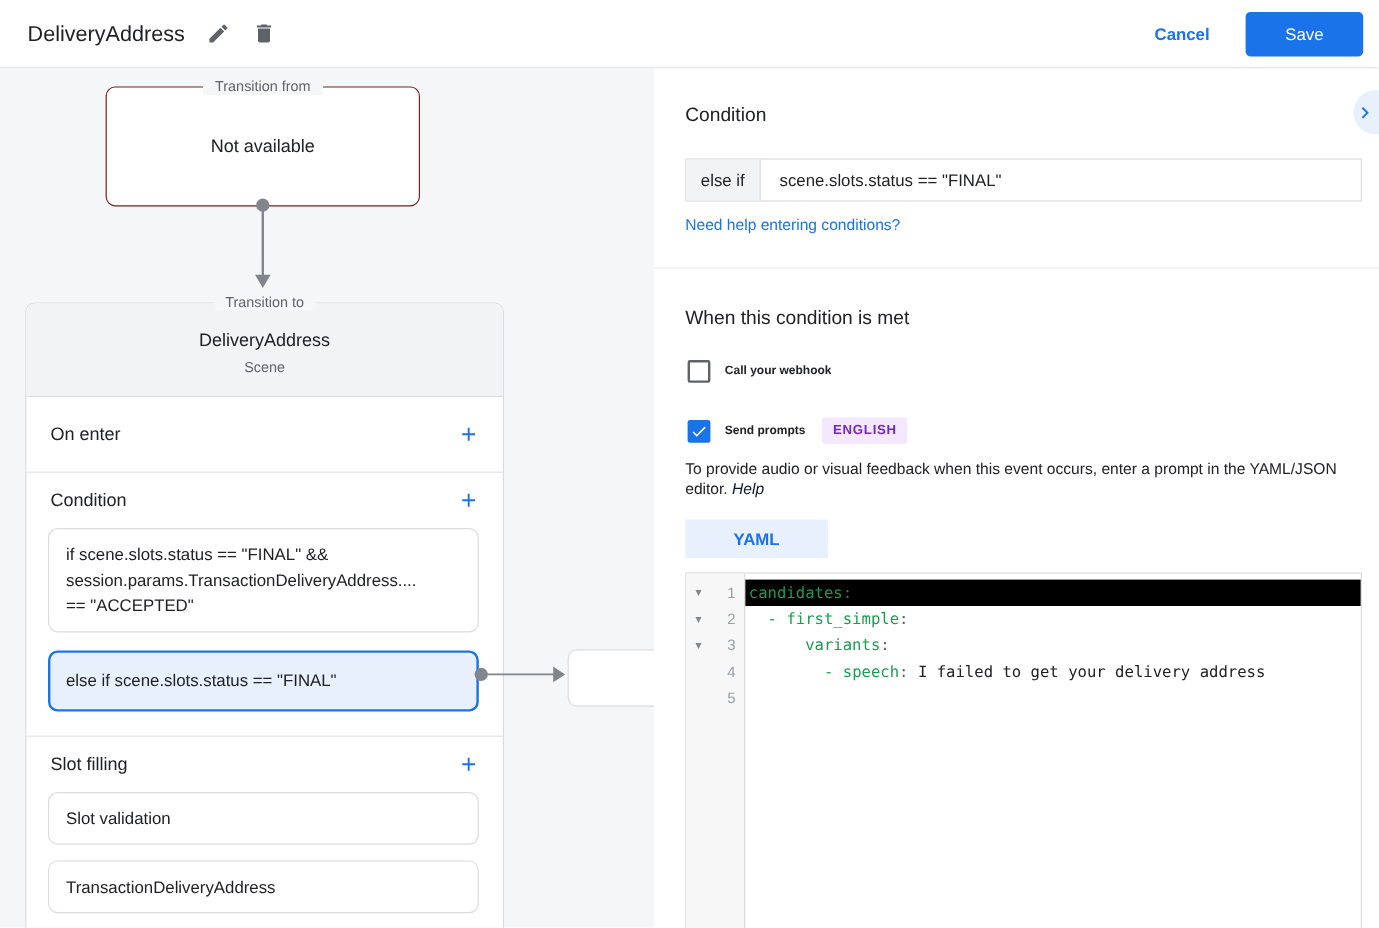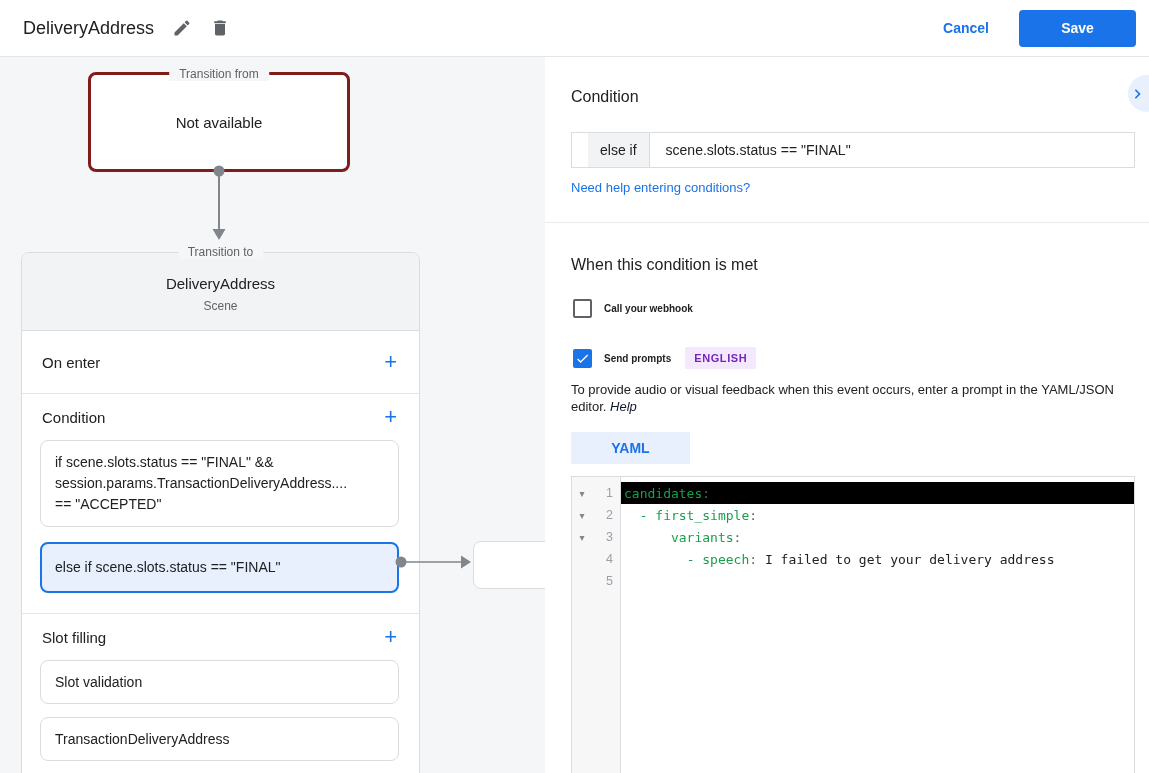--- a/index.html
+++ b/index.html
@@ -13,31 +13,31 @@
   .page-title { font-size:18px; color:#202124; }
   .icon-btn { background:none; border:none; cursor:pointer; padding:6px; display:flex;
     align-items:center; justify-content:center; }
   .icon-btn svg { fill:#5f6368; }
   .icon-btn.edit { margin-left:12px; }
   .icon-btn.delete { margin-left:6px; }
   .topbar-actions { margin-left:auto; display:flex; align-items:center; }
   .text-btn { background:none; border:none; color:#1a73e8; font-size:14px; font-weight:600;
     font-family:inherit; cursor:pointer; padding:8px 16px; margin-right:14px; }
   .primary-btn { background:#1a73e8; color:#fff; border:none; border-radius:4px;
-    font-size:14px; font-weight:700; font-family:inherit; cursor:pointer;
-    width:117px; height:37px; }
+    font-size:14px; font-weight:400; font-family:inherit; cursor:pointer;
+    width:98px; height:37px; }
 
   
   .canvas { position:absolute; left:0; top:57px; width:545px; height:716px;
     background:#f5f6f7; overflow:hidden; }
   .legend { position:absolute; top:-8px; left:50%; transform:translateX(-50%);
     background:#f5f6f7; padding:0 10px; font-size:12px; color:#5f6368; white-space:nowrap;
     z-index:3; }
   .tf-box { position:absolute; left:88px; top:15px; width:262px; height:100px;
-    background:#fff; border:3px solid #7f1d1d; border-radius:8px; }
+    background:#fff; border:1px solid #7f1d1d; border-radius:8px; }
   .tf-value { width:100%; height:100%; display:flex; align-items:center; justify-content:center;
     font-size:15px; color:#202124; }
   .flow-svg { position:absolute; left:0; top:0; width:545px; height:716px; pointer-events:none;
     z-index:4; }
   .target-box { position:absolute; left:473px; top:484px; width:86px; height:48px;
     background:#fff; border:1px solid #dadce0; border-radius:8px; }
 
   .scene-card { position:absolute; left:21px; top:195px; width:399px; height:600px;
     background:#fff; border:1px solid #dadce0; border-radius:8px; }
   .card-header { background:#f1f3f4; border-bottom:1px solid #dadce0;
@@ -64,21 +64,21 @@
   .rpanel { position:absolute; left:545px; top:57px; width:604px; height:716px;
     background:#fff; }
   .rp-heading { font-size:16px; color:#202124; margin:31px 0 0 26px; }
   .collapse-btn { position:absolute; top:18px; right:-16px; width:37px; height:37px;
     border-radius:50%; background:#e8f0fe; border:none; cursor:pointer; display:flex;
     align-items:center; justify-content:center; padding-right:18px; }
   .collapse-btn svg { fill:#1a73e8; }
   .cond-input-row { display:flex; align-items:stretch; height:36px; margin:26px 14px 0 26px;
     border:1px solid #dadce0; background:#fff; }
   .cond-prefix { background:#f1f3f4; border-right:1px solid #dadce0; display:flex;
-    align-items:center; padding:0 12px; font-size:14px; color:#202124;margin-left:16px; }
+    align-items:center; padding:0 12px; font-size:14px; color:#202124; }
   .cond-expr { display:flex; align-items:center; padding:0 16px; font-size:14px;
     color:#202124; flex:1; }
   .help-link { display:inline-block; margin:12px 0 0 26px; font-size:13px; color:#1a73e8;
     text-decoration:none; cursor:pointer; }
   .rp-divider { border:none; border-top:1px solid #e8eaed; margin-top:26px; }
   .when-heading { font-size:16px; color:#202124; margin:33px 0 0 26px; }
   .check-row { display:flex; align-items:center; margin:25px 0 0 28px; cursor:pointer; }
   .check-row + .check-row { margin-top:29px; }
   .cbox { width:19px; height:19px; border:2px solid #5f6368; border-radius:2px;
     background:#fff; flex:none; }

